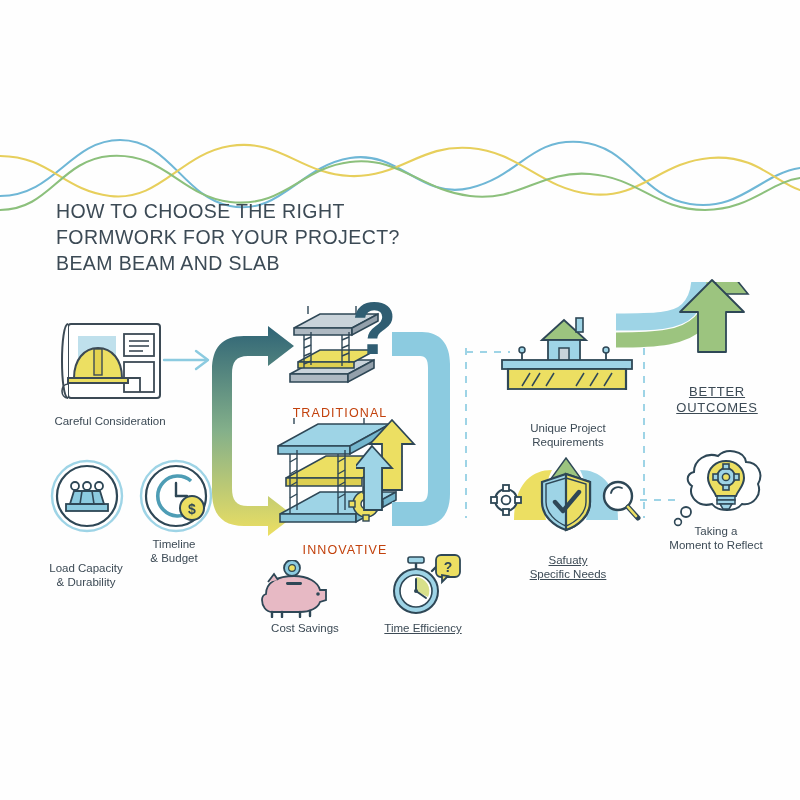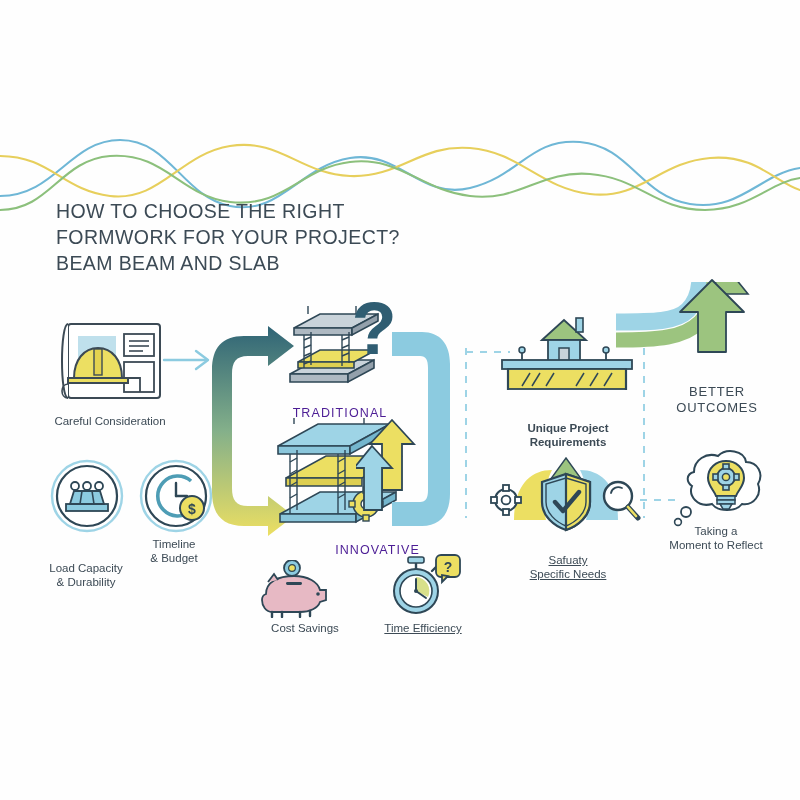--- a/index.html
+++ b/index.html
@@ -41,43 +41,44 @@
   
   .caption {
     position: absolute;
     color: #3c4a55;
     font-size: 11.5px;
     line-height: 14px;
     text-align: center;
   }
   .stage-label {
     position: absolute;
-    color: #4c1d95;
+    color: #c2410c;
     font-size: 12.5px;
     letter-spacing: 1.1px;
     text-align: center;
   }
   .outcome-label {
     position: absolute;
     color: #3c4a55;
     font-size: 13px;
     letter-spacing: 0.8px;
     line-height: 16px;
     text-align: center;
+    text-decoration: underline;
   }
 
   
   #cap-careful      { left: 20px;  top: 414px; width: 180px; }
   #cap-load         { left: 30px;  top: 537px; width: 112px; margin-top: 24px; }
   #cap-timeline     { left: 128px; top: 537px; width: 92px;  }
   #lbl-traditional  { left: 265px; top: 406px; width: 150px; }
-  #lbl-innovative   { left: 270px; top: 543px; width: 150px; text-align: right; }
+  #lbl-innovative   { left: 270px; top: 543px; width: 150px; }
   #cap-cost         { left: 245px; top: 621px; width: 120px; }
   #cap-time-eff     { left: 362px; top: 621px; width: 122px; text-decoration: underline; }
-  #cap-unique       { left: 498px; top: 421px; width: 140px; font-weight: bold; }
+  #cap-unique       { left: 498px; top: 421px; width: 140px; }
   #cap-safety       { left: 498px; top: 553px; width: 140px; text-decoration: underline; }
   #lbl-better       { left: 662px; top: 384px; width: 110px; }
   #cap-reflect      { left: 650px; top: 524px; width: 132px; }
 
   
   .icon-holder { position: absolute; }
 </style>
 </head>
 <body>
 

